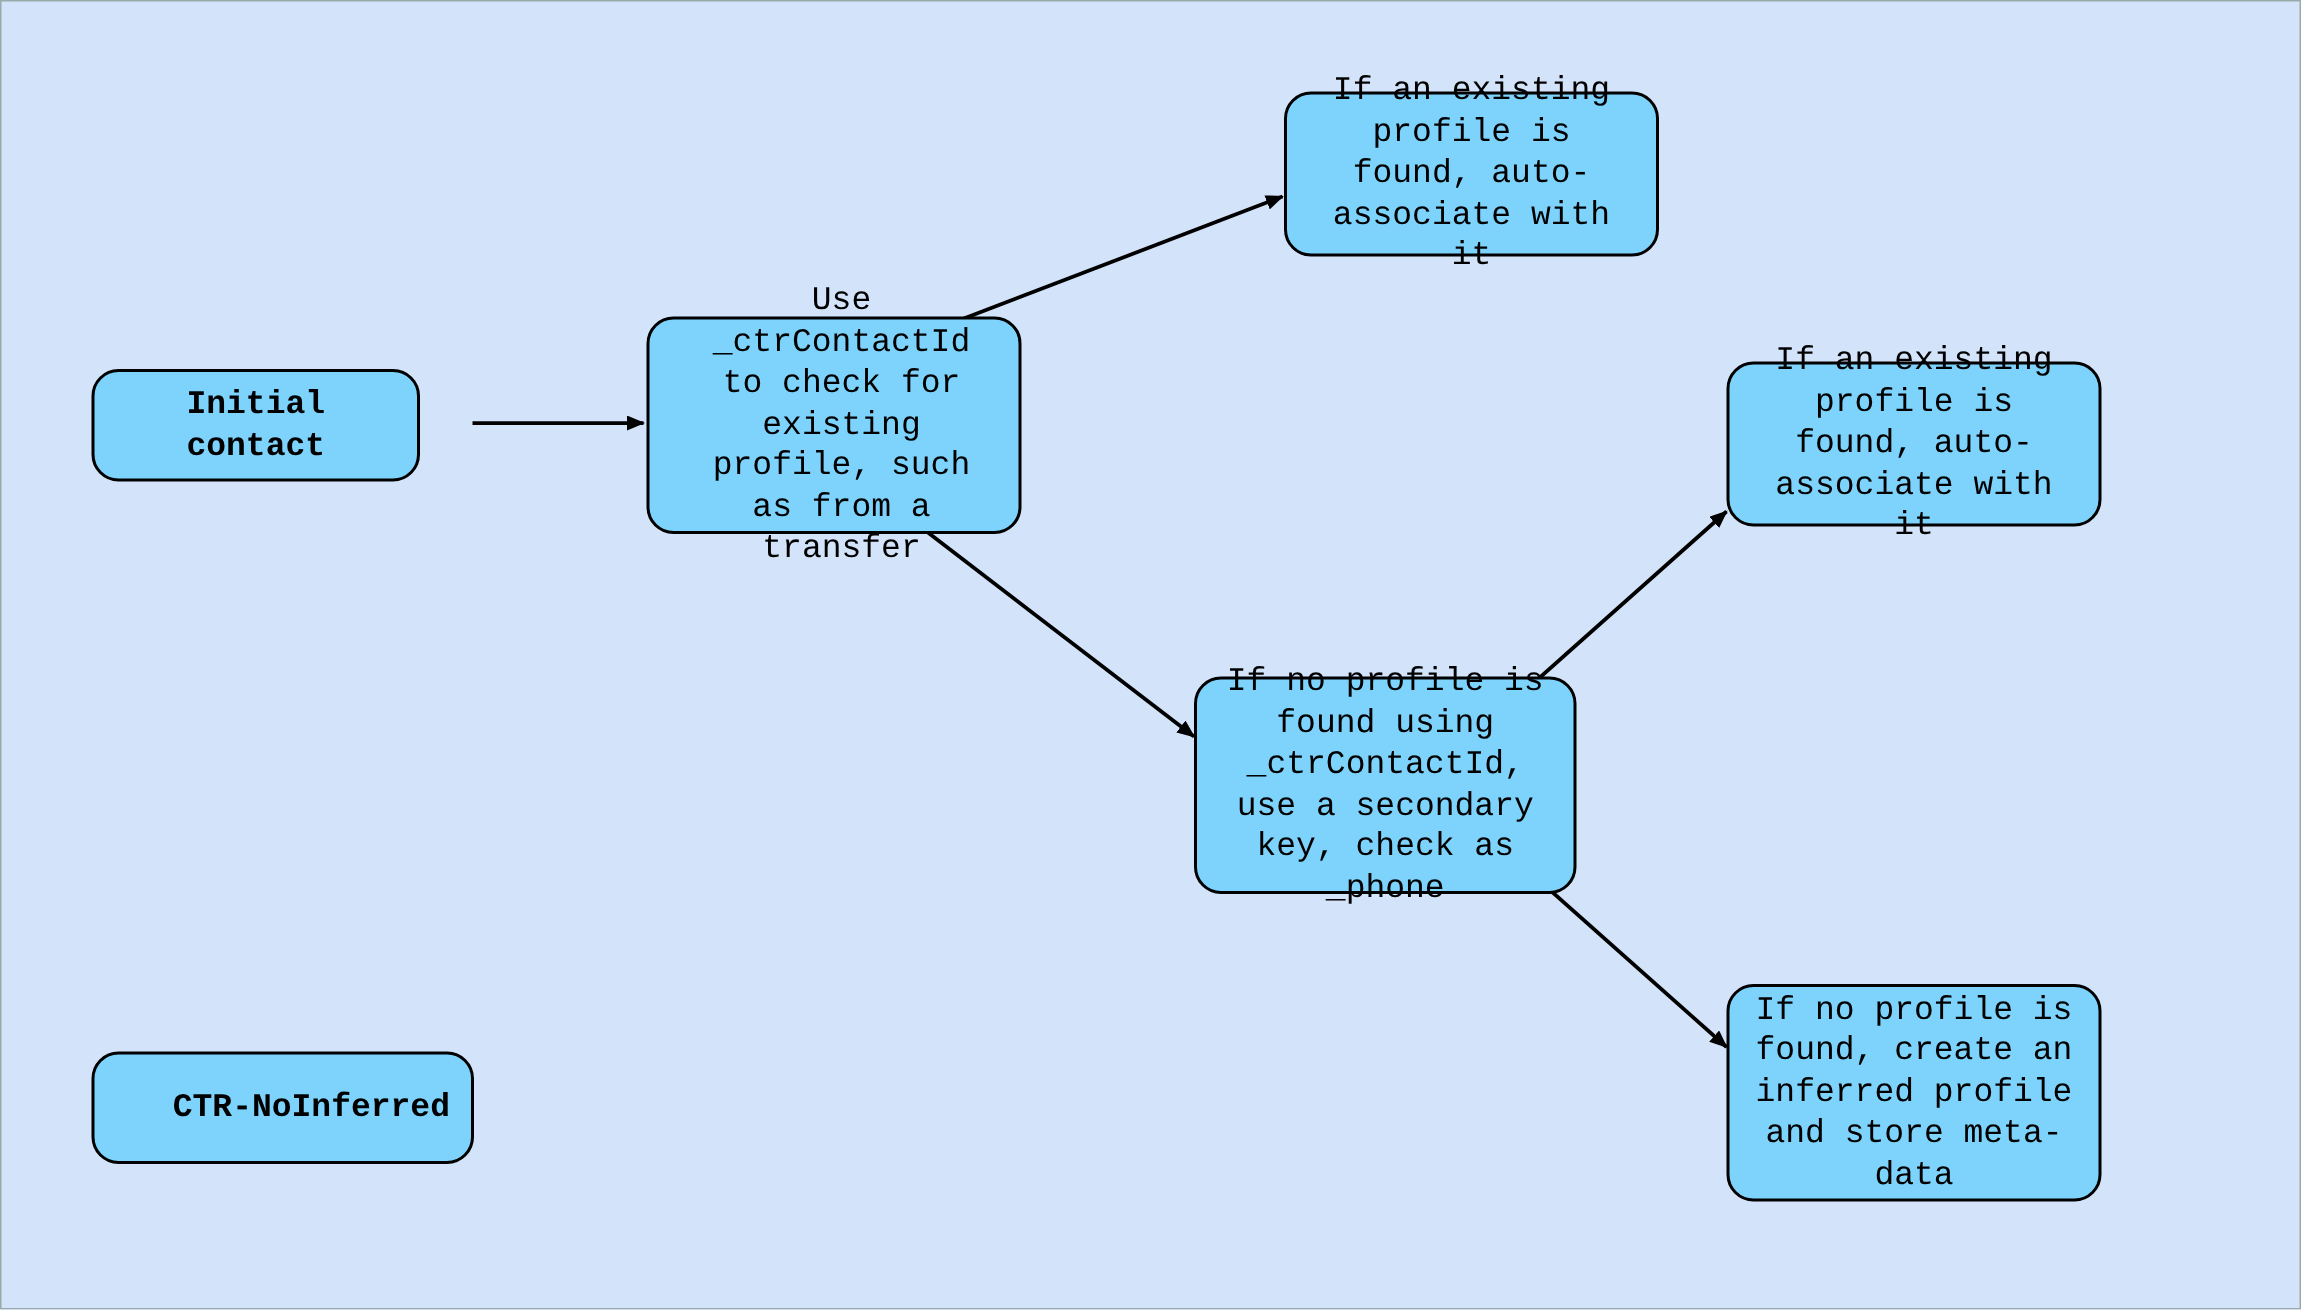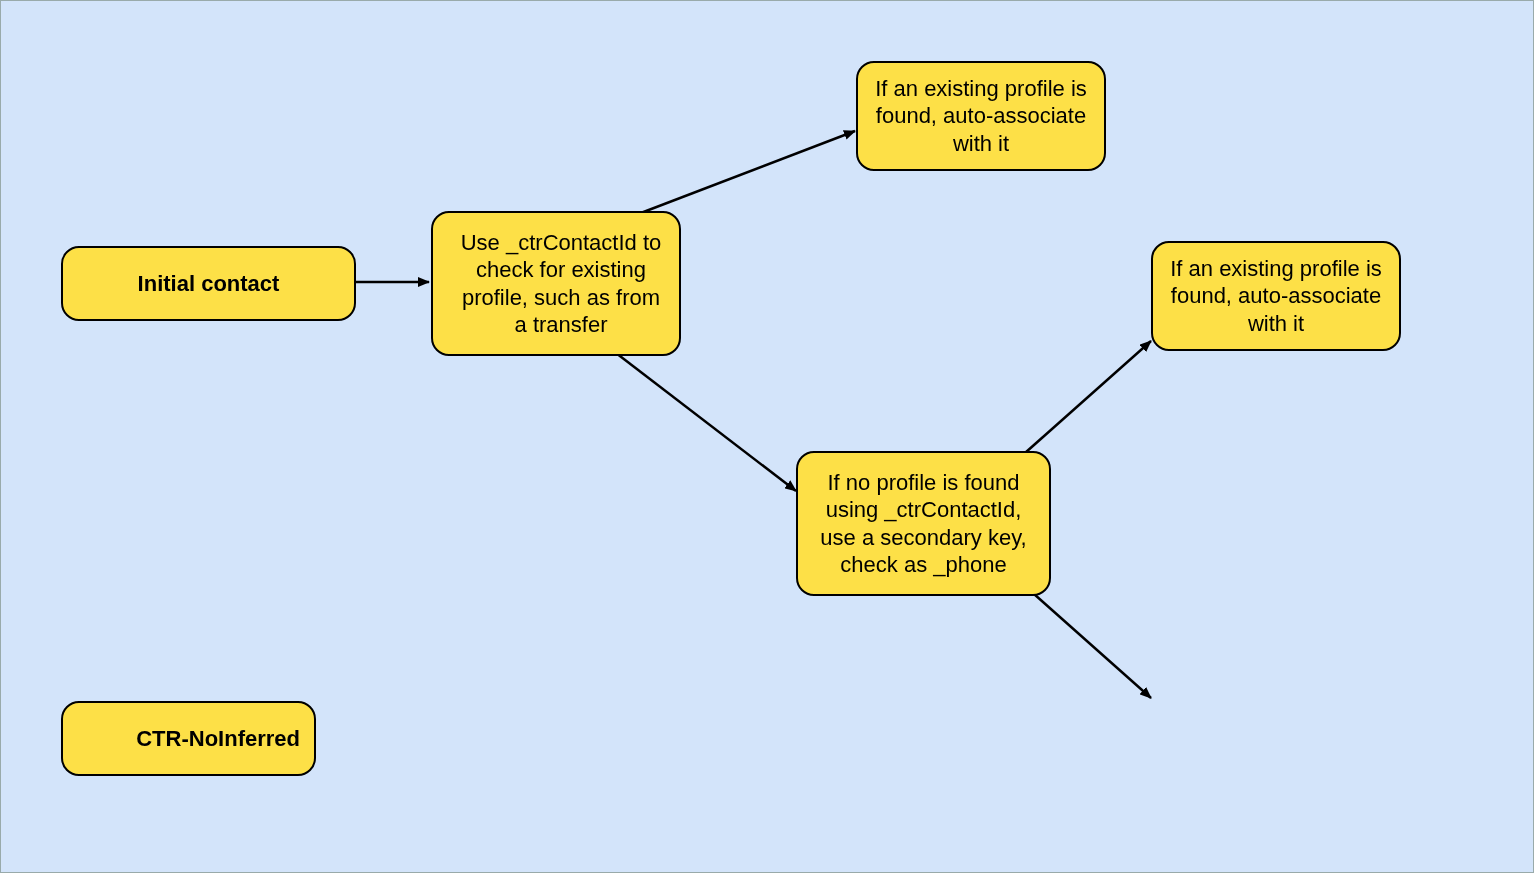--- a/index.html
+++ b/index.html
@@ -10,31 +10,32 @@
   }
   .canvas {
     position: relative;
     width: 1534px;
     height: 873px;
     background: #d3e4fa;
     border: 1px solid #9aa;
   }
   .node {
     position: absolute;
-    background: #fde047;
+    background: #7dd3fc;
     border: 2px solid #000;
     border-radius: 18px;
     display: flex;
     align-items: center;
     justify-content: center;
     text-align: center;
     padding: 10px 14px;
     font-size: 22px;
     line-height: 1.25;
     color: #000;
+    font-family: Liberation Mono, monospace;
   }
   .node.bold { font-weight: 700; }
   svg.arrows {
     position: absolute;
     top: 0; left: 0;
     width: 1534px;
     height: 873px;
     pointer-events: none;
   }
 </style>
@@ -54,21 +55,21 @@
 
     <line x1="632" y1="215" x2="854" y2="130" stroke="#000" stroke-width="2.5" marker-end="url(#arrowhead)"></line>
 
     <line x1="615" y1="352" x2="795" y2="490" stroke="#000" stroke-width="2.5" marker-end="url(#arrowhead)"></line>
 
     <line x1="1015" y1="460" x2="1150" y2="340" stroke="#000" stroke-width="2.5" marker-end="url(#arrowhead)"></line>
 
     <line x1="1015" y1="577" x2="1150" y2="697" stroke="#000" stroke-width="2.5" marker-end="url(#arrowhead)"></line>
   </svg>
 
-  <div class="node bold" style="left:60px; top:245px; width:295px; height:75px;">
+  <div class="node bold" style="left:60px; top:245px; width:219px; height:75px;">
     <span>Initial contact</span>
   </div>
 
   <div class="node bold" style="left:60px; top:700px; width:255px; height:75px;justify-content:flex-end;">
     <span>CTR-NoInferred</span>
   </div>
 
   <div class="node" style="left:430px; top:210px; width:250px; height:145px;padding-left:24px;">
     <span>Use _ctrContactId to check for existing profile, such as from a transfer</span>
   </div>
@@ -78,14 +79,17 @@
   </div>
 
   <div class="node" style="left:795px; top:450px; width:255px; height:145px;">
     <span>If no profile is found using _ctrContactId, use a secondary key, check as _phone</span>
   </div>
 
   <div class="node" style="left:1150px; top:240px; width:250px; height:110px;">
     <span>If an existing profile is found, auto-associate with it</span>
   </div>
 
+  <div class="node" style="left:1150px; top:655px; width:250px; height:145px;">
+    <span>If no profile is found, create an inferred profile and store meta-data</span>
+  </div>
 
 </div>
 
 </body></html>

